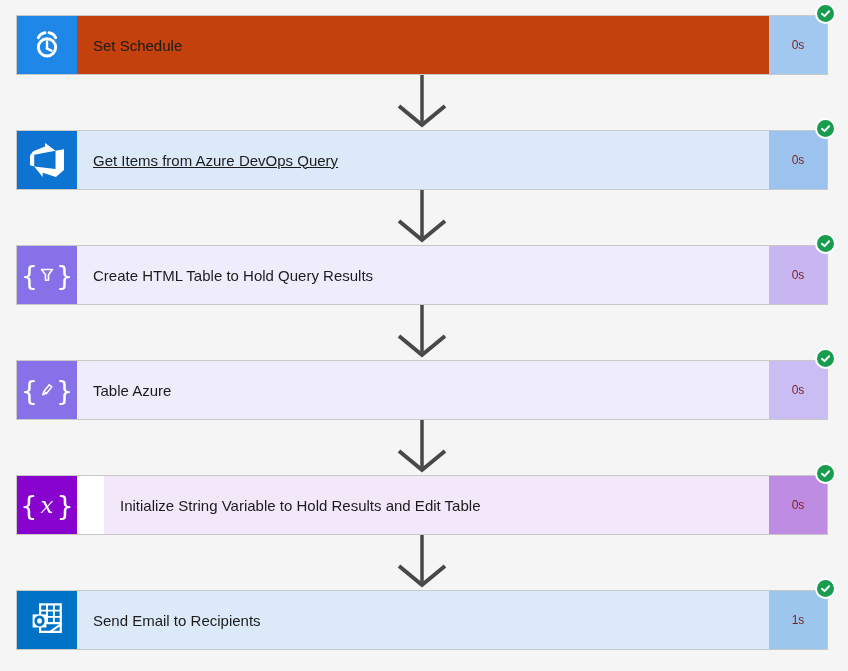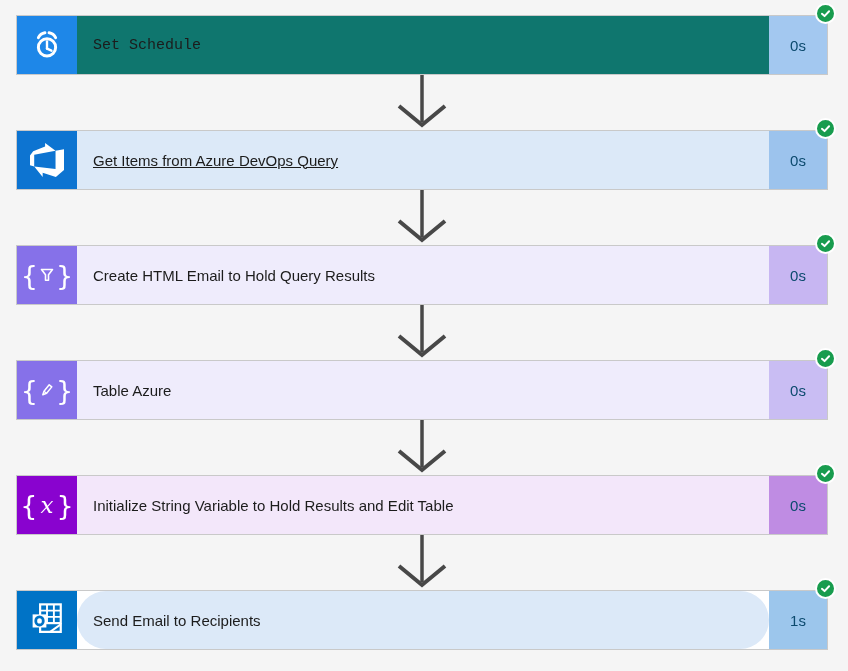--- a/index.html
+++ b/index.html
@@ -37,22 +37,22 @@
     font-size: 15px;
     color: #1c1c1c;
     white-space: nowrap;
     overflow: hidden;
   }
   .step-dur {
     flex: 0 0 58px;
     display: flex;
     align-items: center;
     justify-content: center;
-    font-size: 15px;
-    color: #0c4a6e;
+    font-size: 12px;
+    color: #7f1d1d;
   }
   .badge {
     position: absolute;
     top: -13px;
     right: -9px;
     width: 21px;
     height: 21px;
     border: 2px solid #ffffff;
     border-radius: 50%;
     display: flex;
@@ -98,21 +98,21 @@
   <div class="step">
     <div class="step-icon" style="background-color: rgb(30, 135, 232);">
       <svg width="38" height="38" viewBox="0 0 64 64" fill="none" stroke="#ffffff">
         <circle cx="32" cy="36" r="14.5" stroke-width="5"></circle>
         <path d="M32 38 V26" stroke-width="4" stroke-linecap="round"></path>
         <path d="M32 38 L39.5 41.5" stroke-width="4" stroke-linecap="round"></path>
         <path d="M17.5 19.5 A15 15 0 0 1 28.5 11.5" stroke-width="5" stroke-linecap="round"></path>
         <path d="M46.5 19.5 A15 15 0 0 0 35.5 11.5" stroke-width="5" stroke-linecap="round"></path>
       </svg>
     </div>
-    <div class="step-bar" style="background-color: #0f766e; font-family: Liberation Mono, monospace;">Set Schedule</div>
+    <div class="step-bar" style="background-color: #c2410c;">Set Schedule</div>
     <div class="step-dur" style="background-color: rgb(163, 200, 240);">0s</div>
     <div class="badge" style="background-color: rgb(24, 156, 78);">
       <svg width="13" height="13" viewBox="0 0 20 20" fill="none">
         <path d="M4.5 10.5 L8.5 14 L15.5 6.5" stroke="#ffffff" stroke-width="3" stroke-linecap="round" stroke-linejoin="round"></path>
       </svg>
     </div>
   </div>
 
   <div class="connector">
     <svg width="56" height="55" viewBox="0 0 56 55" fill="none">
@@ -146,21 +146,21 @@
   <div class="step">
     <div class="step-icon" style="background-color: rgb(134, 113, 233);">
       <div class="braces-icon">
         <span class="brace">{</span>
         <svg width="14" height="14" viewBox="0 0 14 14" fill="none">
           <path d="M1.5 1.5 H12.5 L8.5 6.8 V12.2 H5.5 V6.8 Z" stroke="#ffffff" stroke-width="1.6" stroke-linejoin="round"></path>
         </svg>
         <span class="brace">}</span>
       </div>
     </div>
-    <div class="step-bar" style="background-color: rgb(239, 236, 252);">Create HTML Email to Hold Query Results</div>
+    <div class="step-bar" style="background-color: rgb(239, 236, 252);">Create HTML Table to Hold Query Results</div>
     <div class="step-dur" style="background-color: rgb(199, 182, 242);">0s</div>
     <div class="badge" style="background-color: rgb(24, 156, 78);">
       <svg width="13" height="13" viewBox="0 0 20 20" fill="none">
         <path d="M4.5 10.5 L8.5 14 L15.5 6.5" stroke="#ffffff" stroke-width="3" stroke-linecap="round" stroke-linejoin="round"></path>
       </svg>
     </div>
   </div>
 
   <div class="connector">
     <svg width="56" height="55" viewBox="0 0 56 55" fill="none">
@@ -197,21 +197,21 @@
   </div>
 
   <div class="step">
     <div class="step-icon" style="background-color: rgb(137, 3, 207);">
       <div class="braces-icon">
         <span class="brace">{</span>
         <span class="var-x">x</span>
         <span class="brace">}</span>
       </div>
     </div>
-    <div class="step-bar" style="background-color: rgb(243, 231, 250);">Initialize String Variable to Hold Results and Edit Table</div>
+    <div class="step-bar" style="background-color: rgb(243, 231, 250); margin-left: 27px;">Initialize String Variable to Hold Results and Edit Table</div>
     <div class="step-dur" style="background-color: rgb(191, 140, 227);">0s</div>
     <div class="badge" style="background-color: rgb(24, 156, 78);">
       <svg width="13" height="13" viewBox="0 0 20 20" fill="none">
         <path d="M4.5 10.5 L8.5 14 L15.5 6.5" stroke="#ffffff" stroke-width="3" stroke-linecap="round" stroke-linejoin="round"></path>
       </svg>
     </div>
   </div>
 
   <div class="connector">
     <svg width="56" height="55" viewBox="0 0 56 55" fill="none">
@@ -224,21 +224,21 @@
     <div class="step-icon" style="background-color: rgb(0, 115, 198);">
       <svg width="40" height="40" viewBox="0 0 64 64" fill="none">
         <rect x="21" y="7" width="33" height="30" stroke="#ffffff" stroke-width="3.5"></rect>
         <path d="M32 7 V37 M43 7 V37 M21 17 H54 M21 27 H54" stroke="#ffffff" stroke-width="3"></path>
         <path d="M21 37 V51 H54 V37" stroke="#ffffff" stroke-width="3.5"></path>
         <path d="M54 39 L37 51" stroke="#ffffff" stroke-width="3"></path>
         <rect x="9" y="23" width="22" height="21" fill="#ffffff"></rect>
         <ellipse cx="20" cy="33.5" rx="6" ry="6.5" stroke="#0073c6" stroke-width="4.5"></ellipse>
       </svg>
     </div>
-    <div class="step-bar" style="background-color: rgb(220, 233, 248); border-radius: 29px;">Send Email to Recipients</div>
+    <div class="step-bar" style="background-color: rgb(220, 233, 248);">Send Email to Recipients</div>
     <div class="step-dur" style="background-color: rgb(156, 198, 236);">1s</div>
     <div class="badge" style="background-color: rgb(24, 156, 78);">
       <svg width="13" height="13" viewBox="0 0 20 20" fill="none">
         <path d="M4.5 10.5 L8.5 14 L15.5 6.5" stroke="#ffffff" stroke-width="3" stroke-linecap="round" stroke-linejoin="round"></path>
       </svg>
     </div>
   </div>
 
 </div>
 

